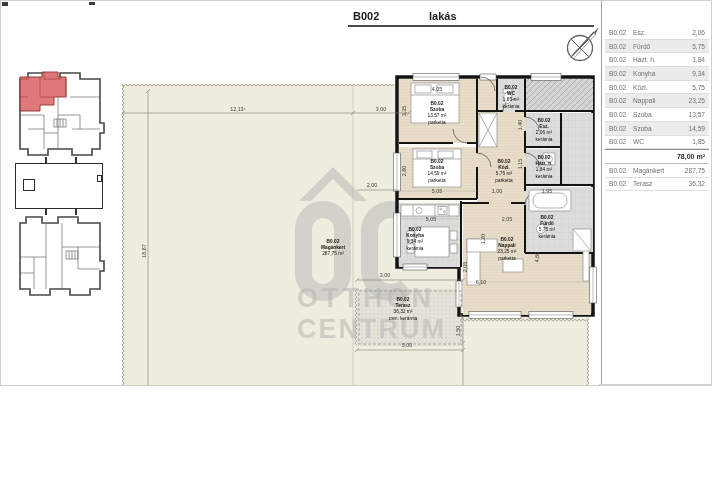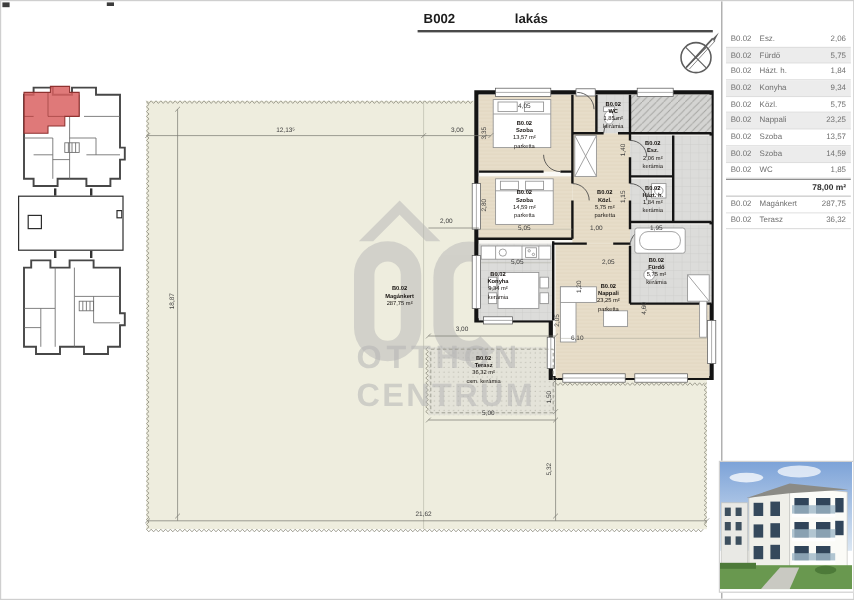--- a/index.html
+++ b/index.html
@@ -1,16 +1,16 @@
 <!DOCTYPE html>
 <html><head>
 <meta charset="utf-8">
 <style>
   html,body{margin:0;padding:0;background:#fff;}
-  #page{position:relative;width:712px;height:500px;background:#fff;overflow:hidden;
+  #page{position:relative;width:712px;height:386px;background:#fff;overflow:hidden;
         font-family:"Liberation Sans",sans-serif;border:1px solid #cfcfcf;box-sizing:border-box;}
   .abs{position:absolute;}
 
   
   #title-code{left:352px;top:9px;font-size:11px;font-weight:bold;color:#1c1c1c;}
   #title-label{left:428px;top:9px;font-size:11px;font-weight:bold;color:#1c1c1c;}
   #title-rule{left:347px;top:24px;width:246px;height:2px;background:#4a4a4a;}
 
   
   #divider{left:600px;top:0;width:1px;height:498px;background:#9f9f9f;}

